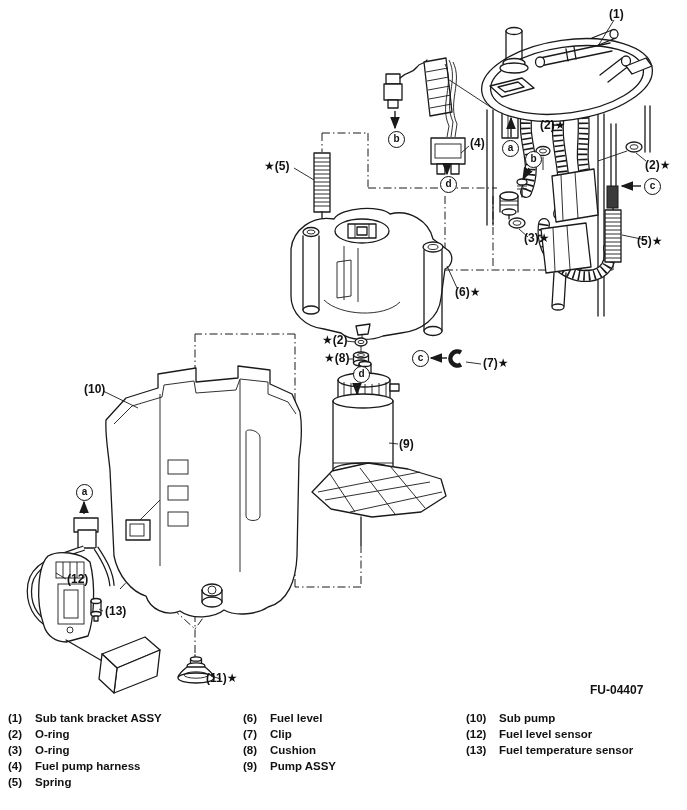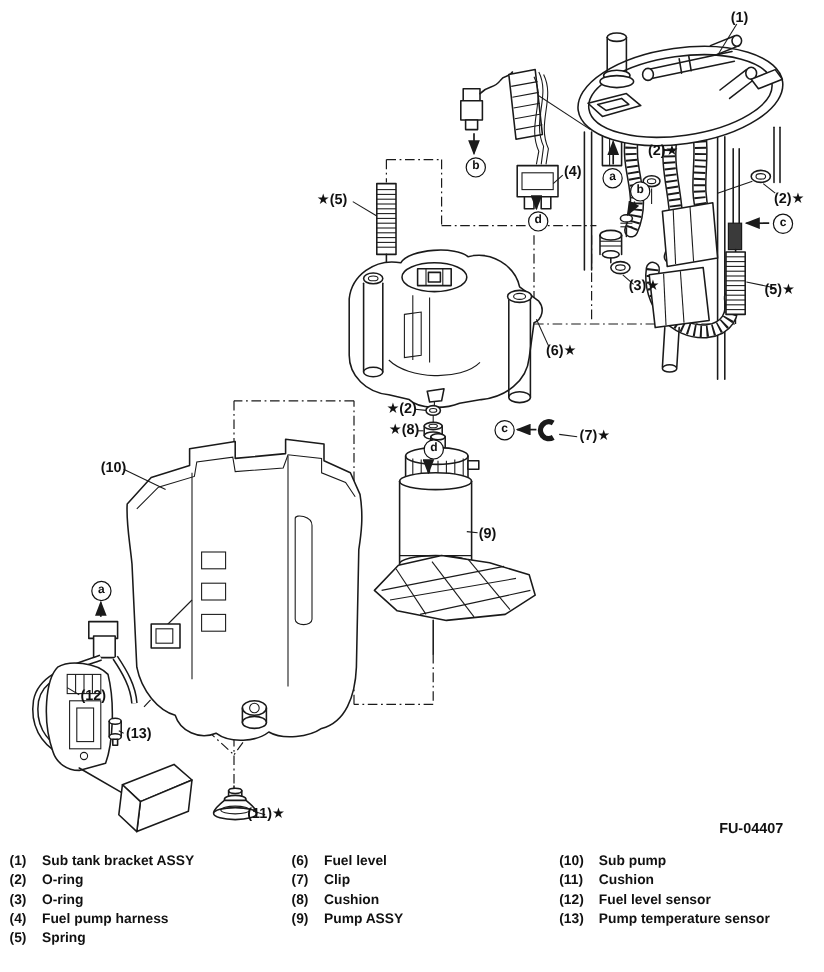--- a/index.html
+++ b/index.html
@@ -10,21 +10,21 @@
   svg .fw{stroke:#1a1a1a;stroke-width:1.3;fill:#fff;stroke-linejoin:round;}
   svg .thin{stroke:#1a1a1a;stroke-width:0.9;fill:none;}
   svg .dd{stroke:#1a1a1a;stroke-width:1;fill:none;stroke-dasharray:8 3 1.5 3;}
   svg .hoseU{stroke:#1a1a1a;stroke-width:12;fill:none;stroke-linecap:round;}
   svg .hoseM{stroke:#ffffff;stroke-width:9.5;fill:none;stroke-linecap:round;}
   svg .hoseR{stroke:#1a1a1a;stroke-width:9.5;fill:none;stroke-dasharray:1.6 3.6;}
   svg .arrow{stroke:#1a1a1a;stroke-width:1.4;fill:none;}
   .lab{position:absolute;font-size:12px;font-weight:bold;white-space:nowrap;letter-spacing:0px;}
   .ref{position:absolute;width:15px;height:15px;border:1.4px solid #111;border-radius:50%;
        background:#fff;font-size:10px;font-weight:bold;text-align:center;line-height:13px;}
-  .figcode{position:absolute;left:590px;top:683px;width:72px;text-align:center;
+  .figcode{position:absolute;left:590px;top:683px;width:72px;text-align:left;
            font-size:12px;font-weight:bold;}
   .legend-col{position:absolute;top:710px;}
   .lrow{display:flex;height:16px;align-items:center;font-size:11.5px;font-weight:bold;}
   .lnum{display:inline-block;width:27px;}
   .lnum.w{width:33px;}
   .col1{left:8px;} .col2{left:243px;} .col3{left:466px;}
 </style>
 </head>
 <body>
 
@@ -443,26 +443,22 @@
         <span class="lnum">(9)</span>
         <span>Pump ASSY</span>
       </div>
 </div>
 <div class="legend-col col3">
   <div class="lrow">
         <span class="lnum w">(10)</span>
         <span>Sub pump</span>
       </div>
   <div class="lrow">
-        <span class="lnum w">(11)</span>
-        <span>Cushion</span>
-      </div>
-  <div class="lrow">
         <span class="lnum w">(12)</span>
         <span>Fuel level sensor</span>
       </div>
   <div class="lrow">
         <span class="lnum w">(13)</span>
-        <span>Pump temperature sensor</span>
+        <span>Fuel temperature sensor</span>
       </div>
 </div>
 
 </div>
 
 </body></html>

